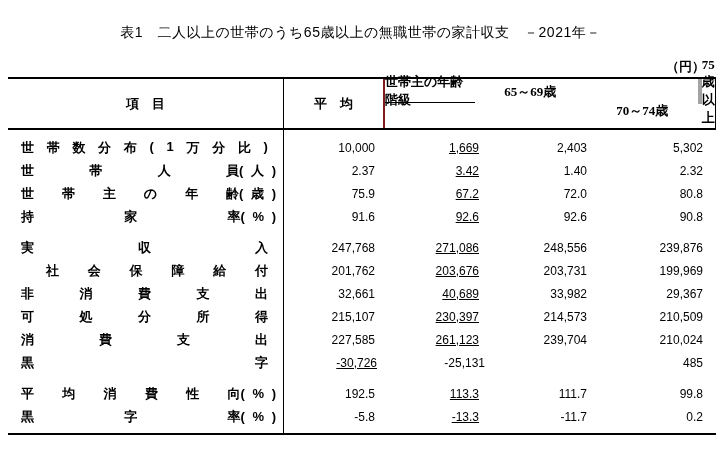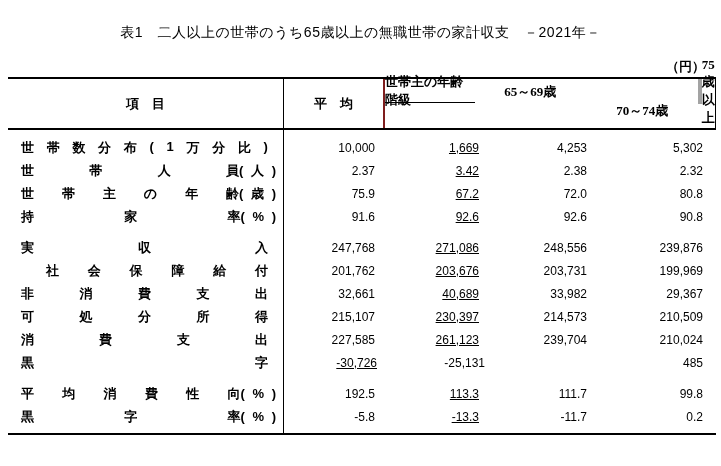--- a/index.html
+++ b/index.html
@@ -83,36 +83,36 @@
               <span>(</span>
               <span>1</span>
               <span>万</span>
               <span>分</span>
               <span>比</span>
               <span>)</span>
             </span>
           </div>
           <div class="vcell v0">10,000</div>
           <div class="vcell v1">1,669</div>
-          <div class="vcell v2">4,253</div>
+          <div class="vcell v2">2,403</div>
           <div class="vcell v3">5,302</div>
         </div>
         <div class="trow">
           <div class="item-cell">
             <span class="jlabel">
               <span>世</span>
               <span>帯</span>
               <span>人</span>
               <span>員</span>
             </span>
             <span class="junit">( 人 )</span>
           </div>
           <div class="vcell v0">2.37</div>
           <div class="vcell v1">3.42</div>
-          <div class="vcell v2">2.38</div>
+          <div class="vcell v2">1.40</div>
           <div class="vcell v3">2.32</div>
         </div>
         <div class="trow">
           <div class="item-cell">
             <span class="jlabel">
               <span>世</span>
               <span>帯</span>
               <span>主</span>
               <span>の</span>
               <span>年</span>

